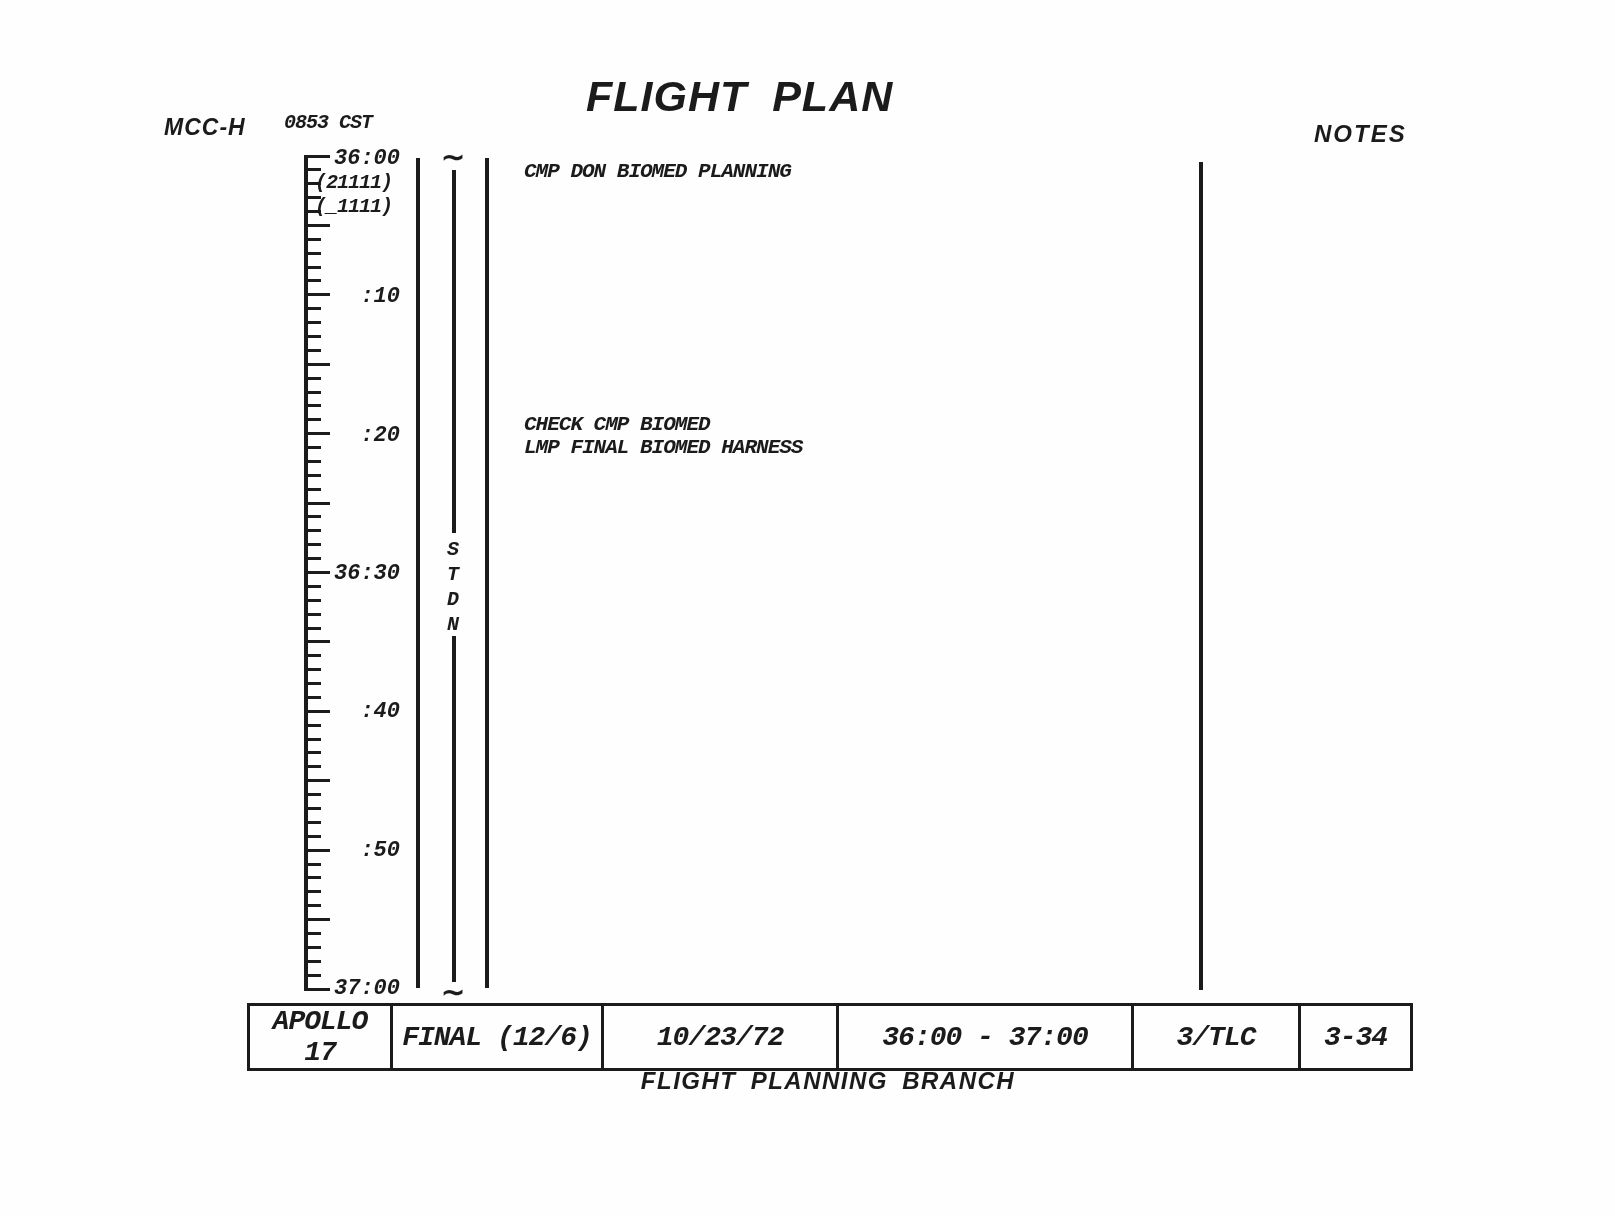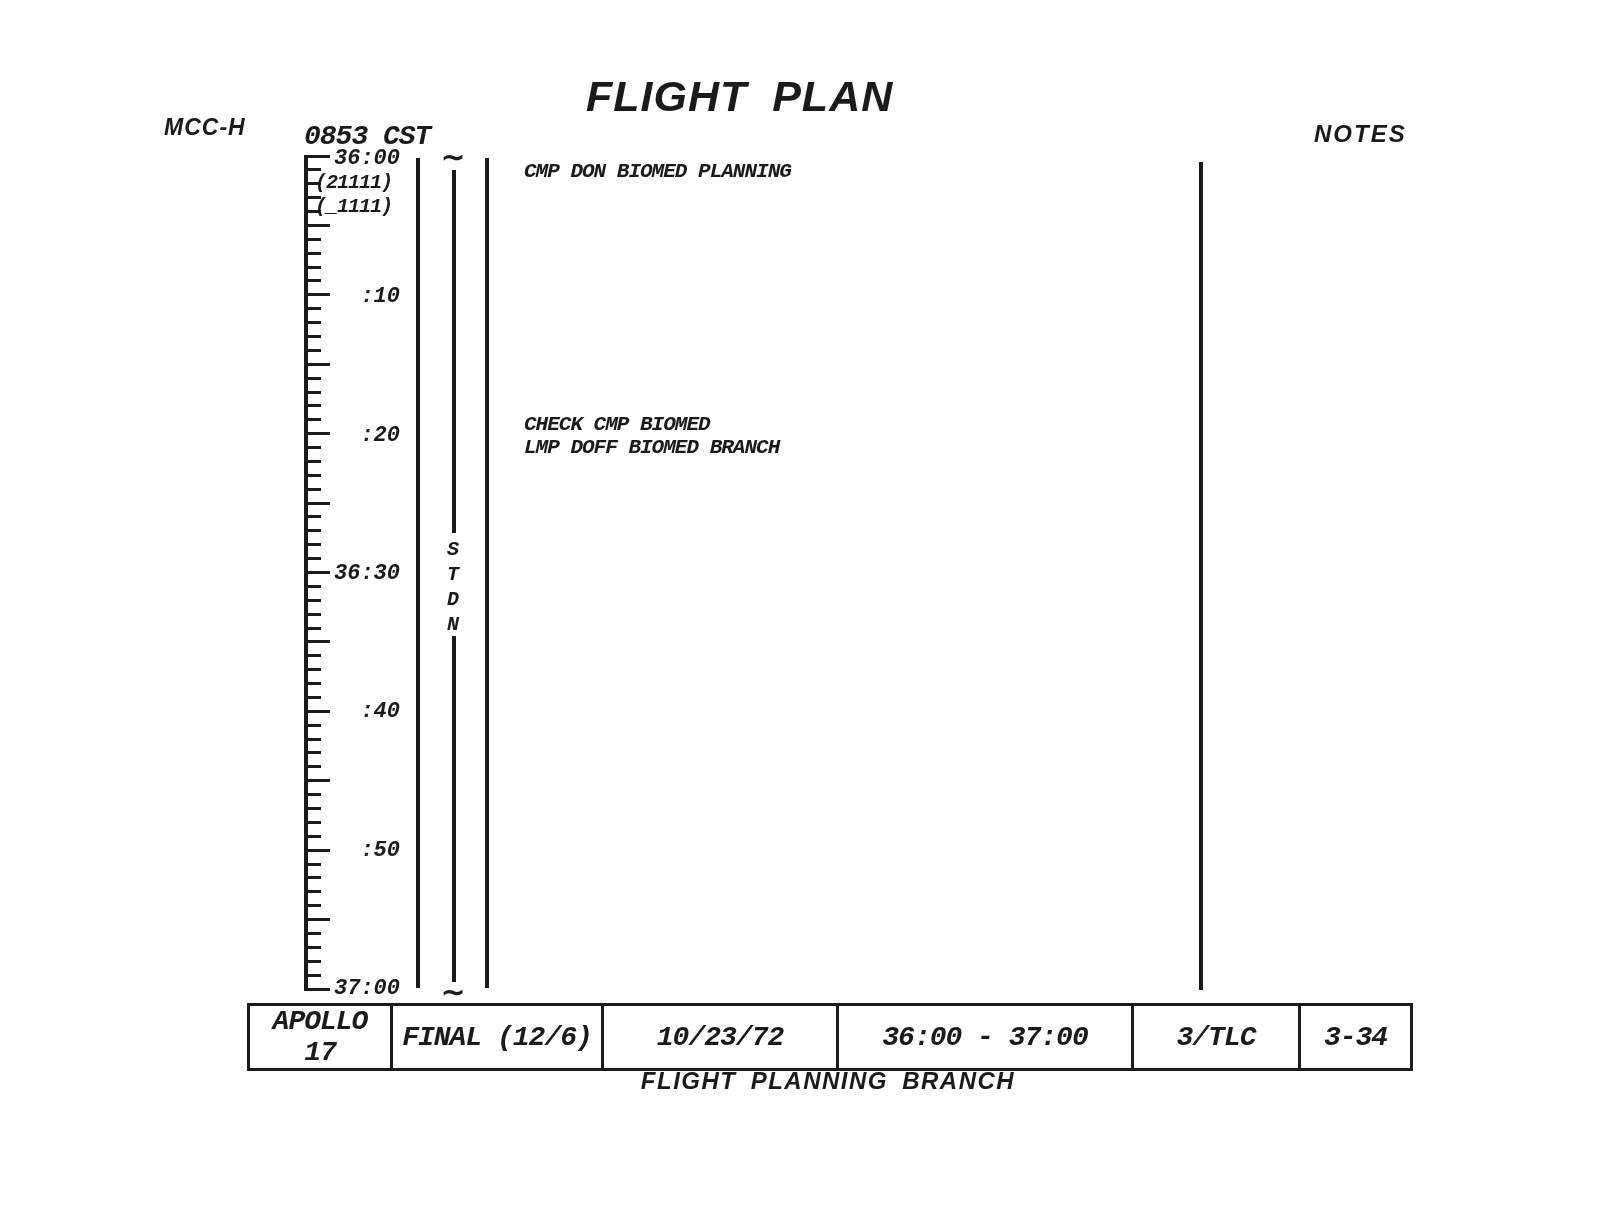--- a/index.html
+++ b/index.html
@@ -14,21 +14,21 @@
     font-family:"Liberation Sans",sans-serif;
     color:var(--ink);
     overflow:hidden;
     font-style:italic;
   }
   .abs{position:absolute;}
   .sans-b{font-family:"Liberation Sans",sans-serif;font-weight:bold;}
   .mono{font-family:"Liberation Mono","DejaVu Sans Mono",monospace;font-weight:bold;}
 
   .mcc{left:164px;top:114px;font-size:23px;letter-spacing:1px;}
-  .clock{left:304px;top:111px;font-size:28px;letter-spacing:-1px;margin-top:10px;}
+  .clock{left:284px;top:111px;font-size:20px;letter-spacing:-1px;}
   .title{left:586px;top:72px;width:400px;text-align:left;font-size:43px;letter-spacing:1px;word-spacing:12px;}
   .notes{left:1314px;top:120px;font-size:24px;letter-spacing:2px;}
 
   
   .ruler-line{left:304px;top:156px;width:4px;height:833px;background:var(--ink);}
   .tick{position:absolute;left:304px;height:3px;background:var(--ink);}
   .tick.minor{width:17px;}
   .tick.major{width:26px;}
   .rlabel{left:290px;width:110px;text-align:right;font-size:22px;}
   .scode{left:290px;width:102px;text-align:right;font-size:20px;letter-spacing:-1px;}
@@ -141,21 +141,21 @@
   <div class="abs squiggle" style="top:142px;">∼</div>
   <div class="abs vline" style="left:452px;top:170px;height:363px;"></div>
   <div class="abs mono stdn-text" style="top:537px;">STDN</div>
   <div class="abs vline" style="left:452px;top:636px;height:346px;"></div>
   <div class="abs squiggle" style="top:977px;">∼</div>
 
   <div class="abs vline" style="left:485px;top:158px;height:830px;"></div>
 
   <div class="abs mono activity" style="top:160px;">CMP DON BIOMED PLANNING</div>
   <div class="abs mono activity" style="top:413px;">CHECK CMP BIOMED</div>
-  <div class="abs mono activity" style="top:436px;">LMP DOFF BIOMED BRANCH</div>
+  <div class="abs mono activity" style="top:436px;">LMP FINAL BIOMED HARNESS</div>
 
   <div class="abs vline" style="left:1199px;top:162px;height:828px;"></div>
 
   <table class="abs ftable">
     <colgroup>
       <col style="width:143px">
         <col style="width:211px">
         <col style="width:235px">
       <col style="width:295px">
         <col style="width:167px">

